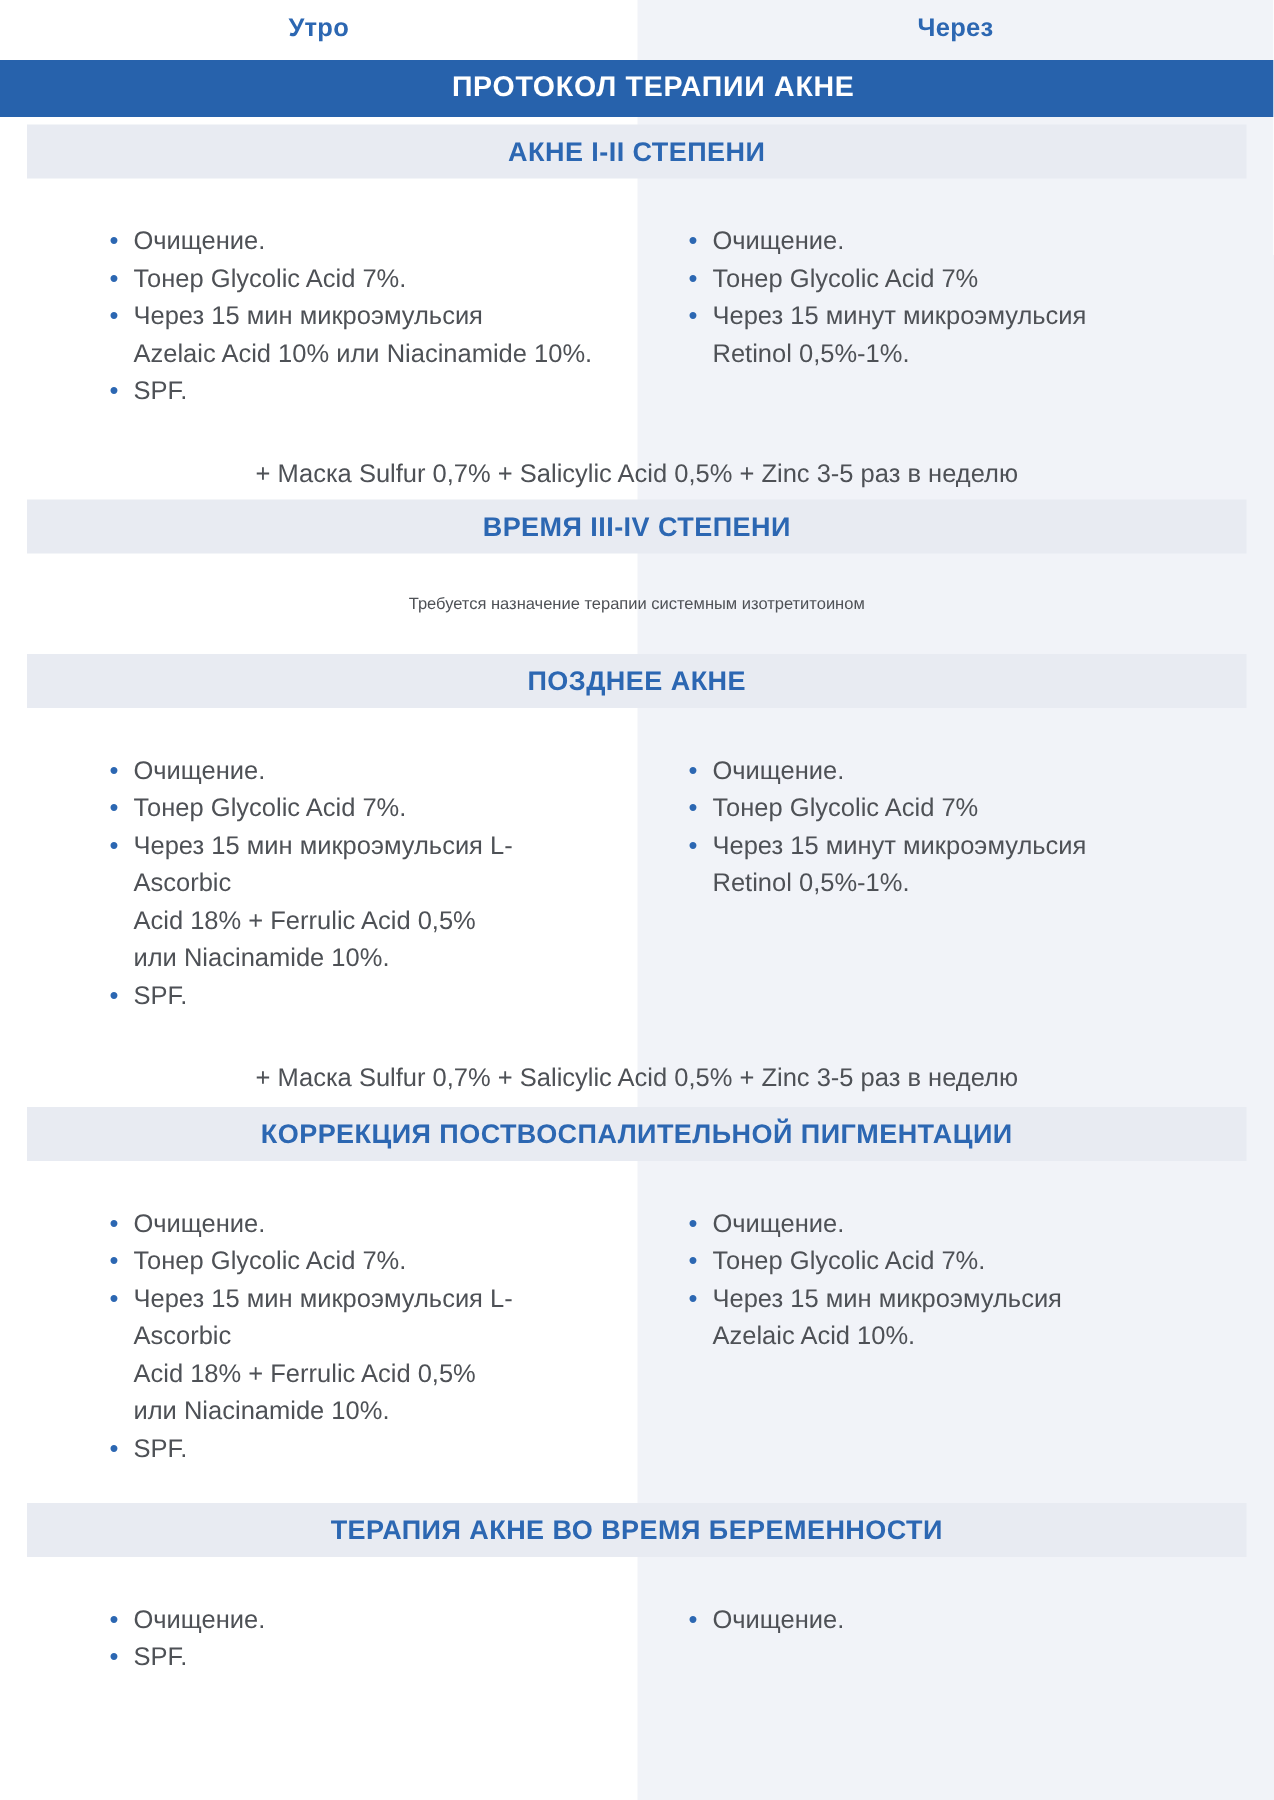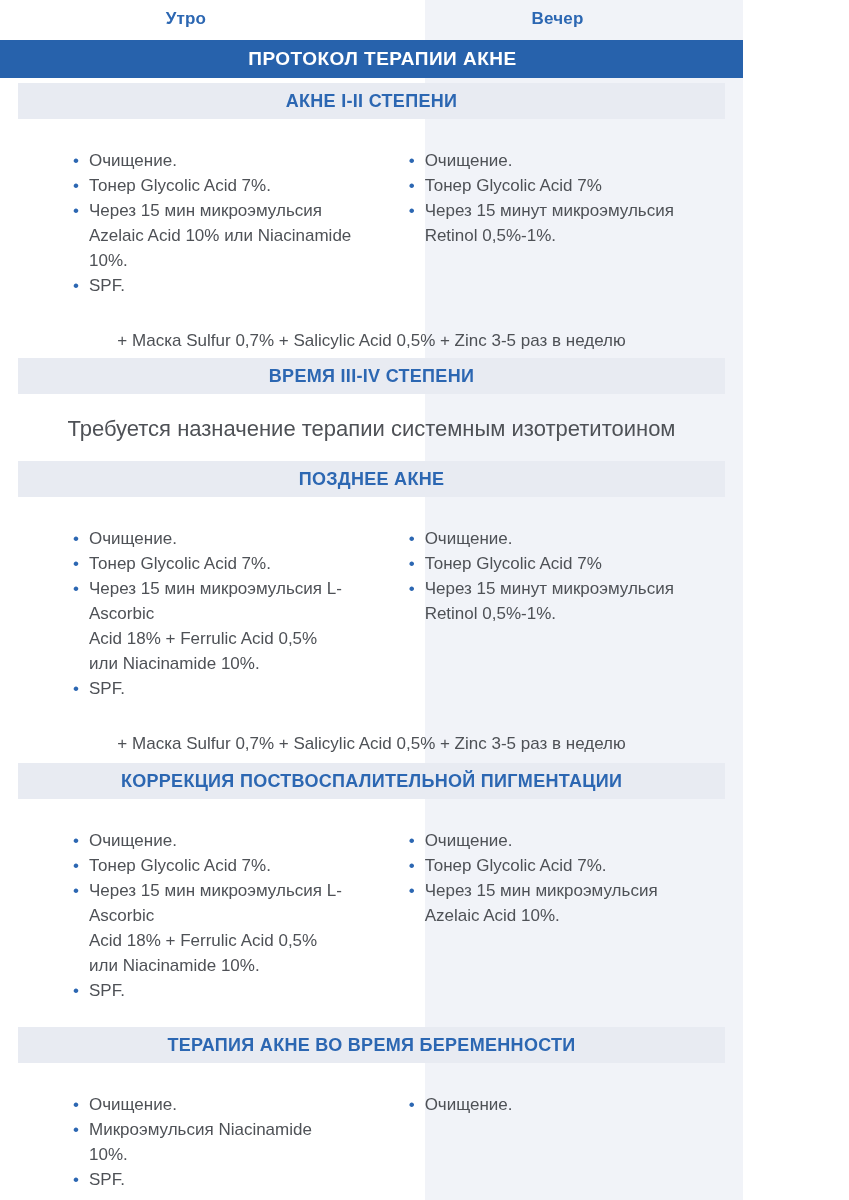--- a/index.html
+++ b/index.html
@@ -5,54 +5,54 @@
   :root{
     --banner-blue:#2762ac;
     --heading-blue:#2c67b2;
     --band-gray:#e8ebf2;
     --evening-column-gray:#f1f3f8;
     --body-text:#4e5156;
   }
   *{box-sizing:border-box;}
   html,body{margin:0;padding:0;}
   body{font-family:"Liberation Sans", sans-serif; background:#fff;}
-  .page{position:relative;width:743px;height:1200px;background:#fff;overflow:hidden;}
+  .page{position:relative;width:849px;height:1200px;background:#fff;overflow:hidden;}
   .evening-bg{position:absolute;left:425px;top:0;width:424px;height:1200px;background:var(--evening-column-gray);}
   .content{position:relative;}
   .col-headers{display:flex;height:38px;align-items:center;}
   .col-head{width:425px;text-align:center;color:var(--heading-blue);font-weight:bold;font-size:17px;letter-spacing:0.2px;}
   .col-head.evening{width:424px;}
   .banner{margin-top:2px;height:38px;display:flex;align-items:center;justify-content:center;
           background:var(--banner-blue);color:#ffffff;font-weight:bold;font-size:19px;letter-spacing:0.5px;padding-left:22px;}
   .band{margin:5px 18px 0;height:36px;display:flex;align-items:center;justify-content:center;
         background:var(--band-gray);color:var(--heading-blue);font-weight:bold;font-size:18px;letter-spacing:0.3px;}
   .cols{display:flex;padding-top:13px;}
   .col{width:425px;}
   .col.morning{padding-left:56px;padding-right:6px;}
   .col.evening{width:424px;padding-left:17px;padding-right:6px;}
   ul.routine{margin:16px;padding:0;list-style:none;}
   ul.routine li{position:relative;padding-left:17px;font-size:17px;line-height:25px;
                 color:var(--body-text);white-space:pre-line;}
   ul.routine li::before{content:"\2022";position:absolute;left:1px;top:0;color:var(--heading-blue);}
   .note{text-align:center;font-size:17px;line-height:25px;color:var(--body-text);margin:14px 0 0;}
-  .center-note{text-align:center;font-size:22px;line-height:25px;color:var(--body-text);margin:22px 0 20px;}
+  .center-note{text-align:center;font-size:11px;line-height:25px;color:var(--body-text);margin:22px 0 20px;}
   .s1 .note{margin-bottom:4px;}
   .s3 .note{margin-bottom:7px;}
   .s4 .cols{padding-bottom:3px;}
 </style>
 </head>
 <body>
 
 <div class="page">
   <div class="evening-bg"></div>
   <div class="content">
 
     <header class="col-headers">
       <div class="col-head">Утро</div>
-      <div class="col-head evening">Вечер</div>
+      <div class="col-head evening">Через</div>
     </header>
 
     <div class="banner">ПРОТОКОЛ ТЕРАПИИ АКНЕ</div>
 
     <section class="s1">
       <h2 class="band">АКНЕ I-II СТЕПЕНИ</h2>
       <div class="cols">
         <div class="col morning">
           <ul class="routine">
             <li>Очищение.</li>
@@ -127,21 +127,20 @@
         </div>
       </div>
     </section>
 
     <section class="s5">
       <h2 class="band">ТЕРАПИЯ АКНЕ ВО ВРЕМЯ БЕРЕМЕННОСТИ</h2>
       <div class="cols">
         <div class="col morning">
           <ul class="routine">
             <li>Очищение.</li>
-            <li>Микроэмульсия Niacinamide 10%.</li>
             <li>SPF.</li>
           </ul>
         </div>
         <div class="col evening">
           <ul class="routine">
             <li>Очищение.</li>
           </ul>
         </div>
       </div>
     </section>

